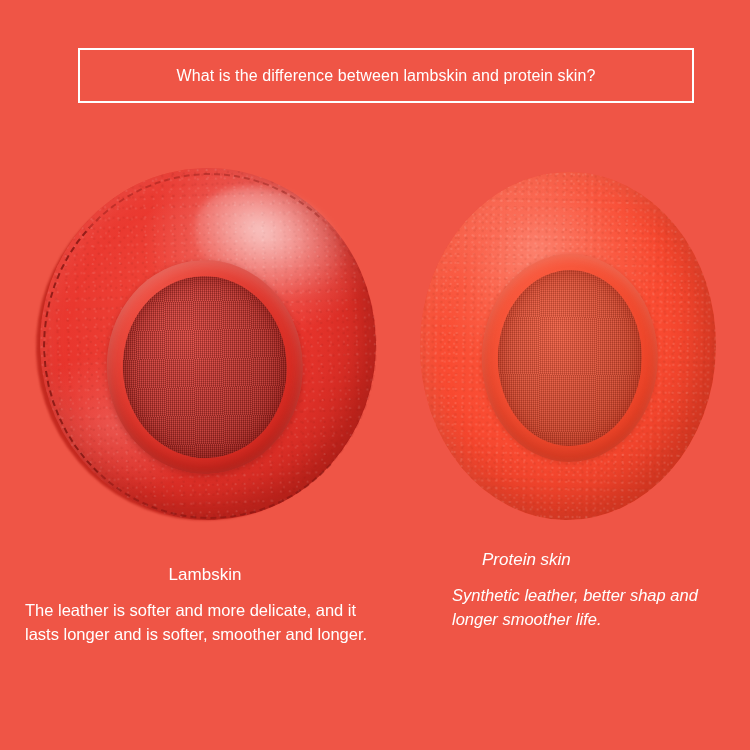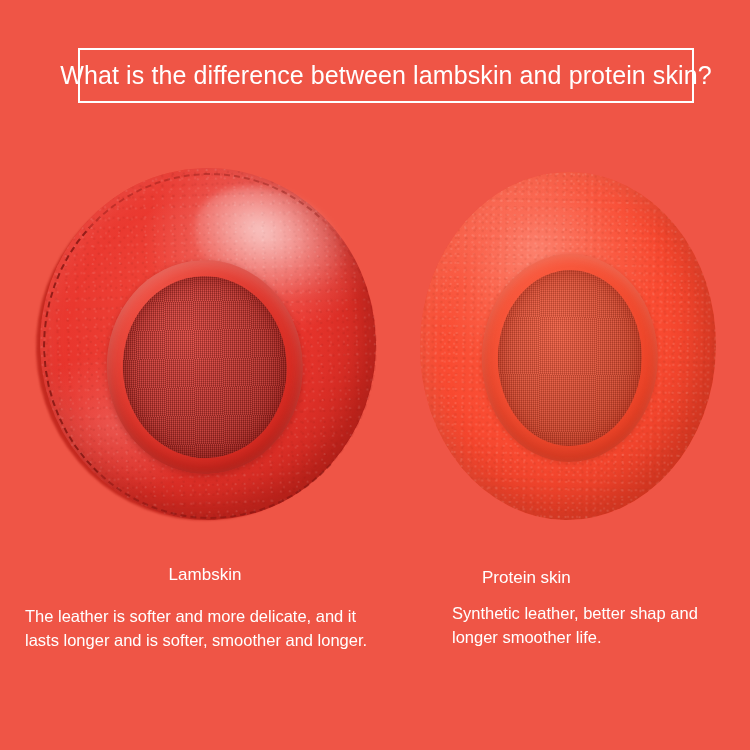--- a/index.html
+++ b/index.html
@@ -23,21 +23,21 @@
     width: 616px;
     height: 55px;
     border: 2px solid #ffffff;
     box-sizing: border-box;
     display: flex;
     align-items: center;
     justify-content: center;
   }
   .header-title {
     color: #ffffff;
-    font-size: 25px;
+    font-size: 16px;
     letter-spacing: 0.1px;
     white-space: nowrap;
   }
 
   
   .photos {
     position: absolute;
     left: 0;
     top: 0;
     width: 750px;
@@ -224,22 +224,22 @@
     font-size: 17px;
     text-align: center;
     white-space: nowrap;
   }
   .caption-body {
     font-size: 16.5px;
     line-height: 24px;
     text-align: left;
   }
   #caption-lambskin      { left: 25px;  top: 565px; width: 360px; }
-  #caption-lambskin .caption-body  { margin-top: 19px; }
-  #caption-protein       { left: 452px; top: 568px; width: 290px; }
+  #caption-lambskin .caption-body  { margin-top: 13px; }
+  #caption-protein       { left: 452px; top: 550px; width: 290px; font-style: italic; }
   #caption-protein .caption-heading { text-align: left; padding-left: 30px; }
   #caption-protein .caption-body   { margin-top: 13px; }
 </style>
 </head>
 <body>
 
 <div class="header-box">
   <div class="header-title">What is the difference between lambskin and protein skin?</div>
 </div>
 

